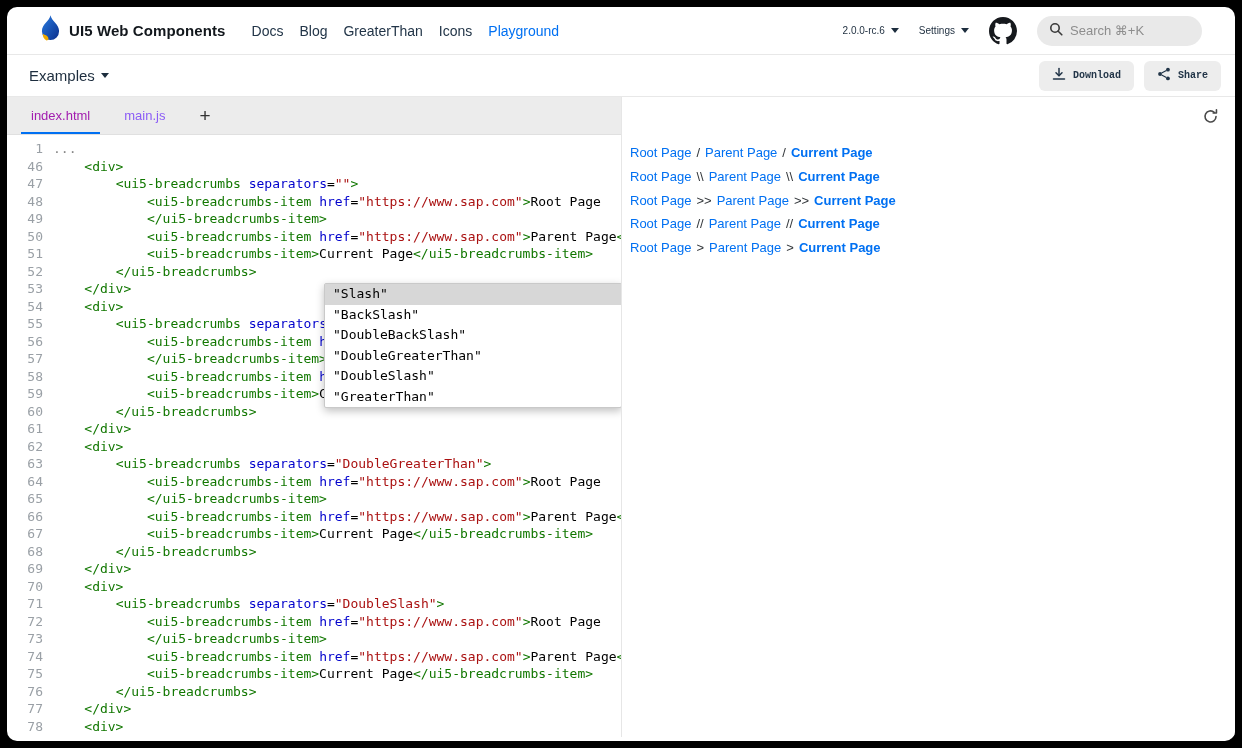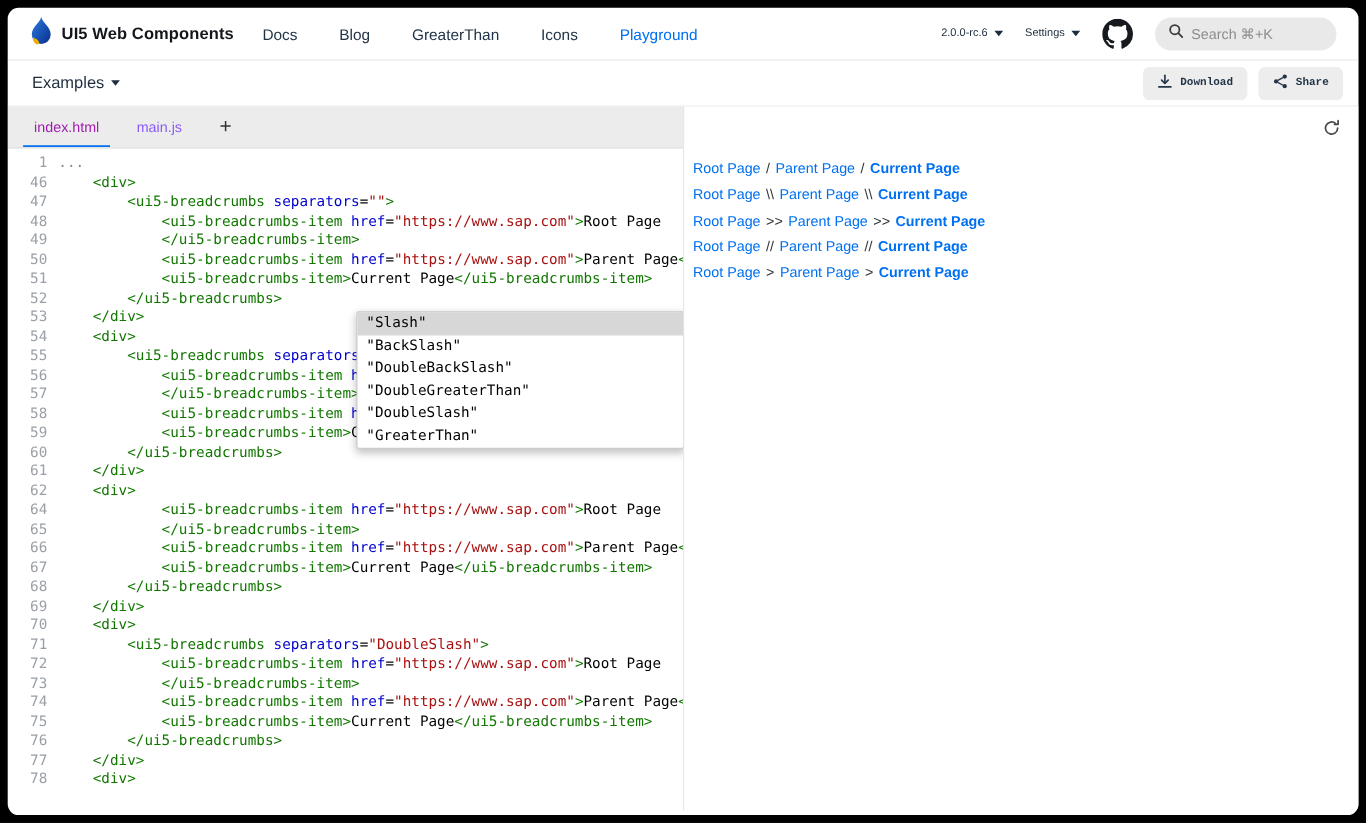--- a/index.html
+++ b/index.html
@@ -1,23 +1,23 @@
 <!DOCTYPE html>
 <html><head>
 <meta charset="utf-8">
 <style>
   * { box-sizing: border-box; margin: 0; padding: 0; }
   html,body { width: 1242px; height: 748px; background: #000; font-family: "Liberation Sans", sans-serif; }
   .app { position: absolute; inset: 7px; background: #fff; border-radius: 10px; overflow: hidden; }
 
   
-  .topnav { height: 48px; display: flex; align-items: center; padding: 0 20px; border-bottom: 1px solid #e8e8e8; }
+  .topnav { height: 48px; display: flex; align-items: center; padding: 0 33px; border-bottom: 1px solid #e8e8e8; }
   .brand { display: flex; align-items: center; gap: 8px; cursor: pointer; }
   .brand-text { font-size: 15px; font-weight: bold; color: #12171c; letter-spacing: .1px; }
-  .nav { display: flex; align-items: center; gap: 38px; margin-left: 26px; flex: 1; }
+  .nav { display: flex; align-items: center; gap: 16px; margin-left: 26px; flex: 1; }
   .nav-link { font-size: 14px; color: #223548; cursor: pointer; text-decoration: none; }
   .nav-link.active { color: #0070f2; }
   .header-right { display: flex; align-items: center; gap: 20px; }
   .dropdown { display: flex; align-items: center; font-size: 10px; color: #1d2d3e; cursor: pointer; }
   .caret { display: inline-block; width: 0; height: 0; border-left: 4px solid transparent; border-right: 4px solid transparent; border-top: 5px solid #1d2d3e; margin-left: 6px; }
   .gh { display: inline-flex; cursor: pointer; }
   .search { display: flex; align-items: center; gap: 7px; width: 165px; height: 30px; background: #e9e9e9; border-radius: 15px; padding: 0 12px; }
   .search input { border: none; outline: none; background: transparent; font-size: 13px; color: #333; width: 110px; font-family: "Liberation Sans", sans-serif; }
   .search input::placeholder { color: #8d8d8d; }
 
@@ -161,20 +161,21 @@
           <div class="code-row"><span class="gutter">53</span><span class="code-text"><span class="tok-pl">    </span><span class="tok-tag">&lt;/div&gt;</span></span></div>
           <div class="code-row"><span class="gutter">54</span><span class="code-text"><span class="tok-pl">    </span><span class="tok-tag">&lt;div&gt;</span></span></div>
           <div class="code-row"><span class="gutter">55</span><span class="code-text"><span class="tok-pl">        </span><span class="tok-tag">&lt;ui5-breadcrumbs</span><span class="tok-pl"> </span><span class="tok-attr">separators</span><span class="tok-pl">=</span><span class="tok-str">"DoubleBackSlash"</span><span class="tok-tag">&gt;</span></span></div>
           <div class="code-row"><span class="gutter">56</span><span class="code-text"><span class="tok-pl">            </span><span class="tok-tag">&lt;ui5-breadcrumbs-item</span><span class="tok-pl"> </span><span class="tok-attr">href</span><span class="tok-pl">=</span><span class="tok-str">"https://www.sap.com"</span><span class="tok-tag">&gt;</span><span class="tok-pl">Root Page</span></span></div>
           <div class="code-row"><span class="gutter">57</span><span class="code-text"><span class="tok-pl">            </span><span class="tok-tag">&lt;/ui5-breadcrumbs-item&gt;</span></span></div>
           <div class="code-row"><span class="gutter">58</span><span class="code-text"><span class="tok-pl">            </span><span class="tok-tag">&lt;ui5-breadcrumbs-item</span><span class="tok-pl"> </span><span class="tok-attr">href</span><span class="tok-pl">=</span><span class="tok-str">"https://www.sap.com"</span><span class="tok-tag">&gt;</span><span class="tok-pl">Parent Page</span><span class="tok-tag">&lt;/ui5-breadcrumbs-item&gt;</span></span></div>
           <div class="code-row"><span class="gutter">59</span><span class="code-text"><span class="tok-pl">            </span><span class="tok-tag">&lt;ui5-breadcrumbs-item&gt;</span><span class="tok-pl">Current Page</span><span class="tok-tag">&lt;/ui5-breadcrumbs-item&gt;</span></span></div>
           <div class="code-row"><span class="gutter">60</span><span class="code-text"><span class="tok-pl">        </span><span class="tok-tag">&lt;/ui5-breadcrumbs&gt;</span></span></div>
           <div class="code-row"><span class="gutter">61</span><span class="code-text"><span class="tok-pl">    </span><span class="tok-tag">&lt;/div&gt;</span></span></div>
           <div class="code-row"><span class="gutter">62</span><span class="code-text"><span class="tok-pl">    </span><span class="tok-tag">&lt;div&gt;</span></span></div>
+          <div class="code-row"><span class="gutter">63</span><span class="code-text"><span class="tok-pl">        </span><span class="tok-tag">&lt;ui5-breadcrumbs</span><span class="tok-pl"> </span><span class="tok-attr">separators</span><span class="tok-pl">=</span><span class="tok-str">"DoubleGreaterThan"</span><span class="tok-tag">&gt;</span></span></div>
           <div class="code-row"><span class="gutter">64</span><span class="code-text"><span class="tok-pl">            </span><span class="tok-tag">&lt;ui5-breadcrumbs-item</span><span class="tok-pl"> </span><span class="tok-attr">href</span><span class="tok-pl">=</span><span class="tok-str">"https://www.sap.com"</span><span class="tok-tag">&gt;</span><span class="tok-pl">Root Page</span></span></div>
           <div class="code-row"><span class="gutter">65</span><span class="code-text"><span class="tok-pl">            </span><span class="tok-tag">&lt;/ui5-breadcrumbs-item&gt;</span></span></div>
           <div class="code-row"><span class="gutter">66</span><span class="code-text"><span class="tok-pl">            </span><span class="tok-tag">&lt;ui5-breadcrumbs-item</span><span class="tok-pl"> </span><span class="tok-attr">href</span><span class="tok-pl">=</span><span class="tok-str">"https://www.sap.com"</span><span class="tok-tag">&gt;</span><span class="tok-pl">Parent Page</span><span class="tok-tag">&lt;/ui5-breadcrumbs-item&gt;</span></span></div>
           <div class="code-row"><span class="gutter">67</span><span class="code-text"><span class="tok-pl">            </span><span class="tok-tag">&lt;ui5-breadcrumbs-item&gt;</span><span class="tok-pl">Current Page</span><span class="tok-tag">&lt;/ui5-breadcrumbs-item&gt;</span></span></div>
           <div class="code-row"><span class="gutter">68</span><span class="code-text"><span class="tok-pl">        </span><span class="tok-tag">&lt;/ui5-breadcrumbs&gt;</span></span></div>
           <div class="code-row"><span class="gutter">69</span><span class="code-text"><span class="tok-pl">    </span><span class="tok-tag">&lt;/div&gt;</span></span></div>
           <div class="code-row"><span class="gutter">70</span><span class="code-text"><span class="tok-pl">    </span><span class="tok-tag">&lt;div&gt;</span></span></div>
           <div class="code-row"><span class="gutter">71</span><span class="code-text"><span class="tok-pl">        </span><span class="tok-tag">&lt;ui5-breadcrumbs</span><span class="tok-pl"> </span><span class="tok-attr">separators</span><span class="tok-pl">=</span><span class="tok-str">"DoubleSlash"</span><span class="tok-tag">&gt;</span></span></div>
           <div class="code-row"><span class="gutter">72</span><span class="code-text"><span class="tok-pl">            </span><span class="tok-tag">&lt;ui5-breadcrumbs-item</span><span class="tok-pl"> </span><span class="tok-attr">href</span><span class="tok-pl">=</span><span class="tok-str">"https://www.sap.com"</span><span class="tok-tag">&gt;</span><span class="tok-pl">Root Page</span></span></div>
           <div class="code-row"><span class="gutter">73</span><span class="code-text"><span class="tok-pl">            </span><span class="tok-tag">&lt;/ui5-breadcrumbs-item&gt;</span></span></div>

